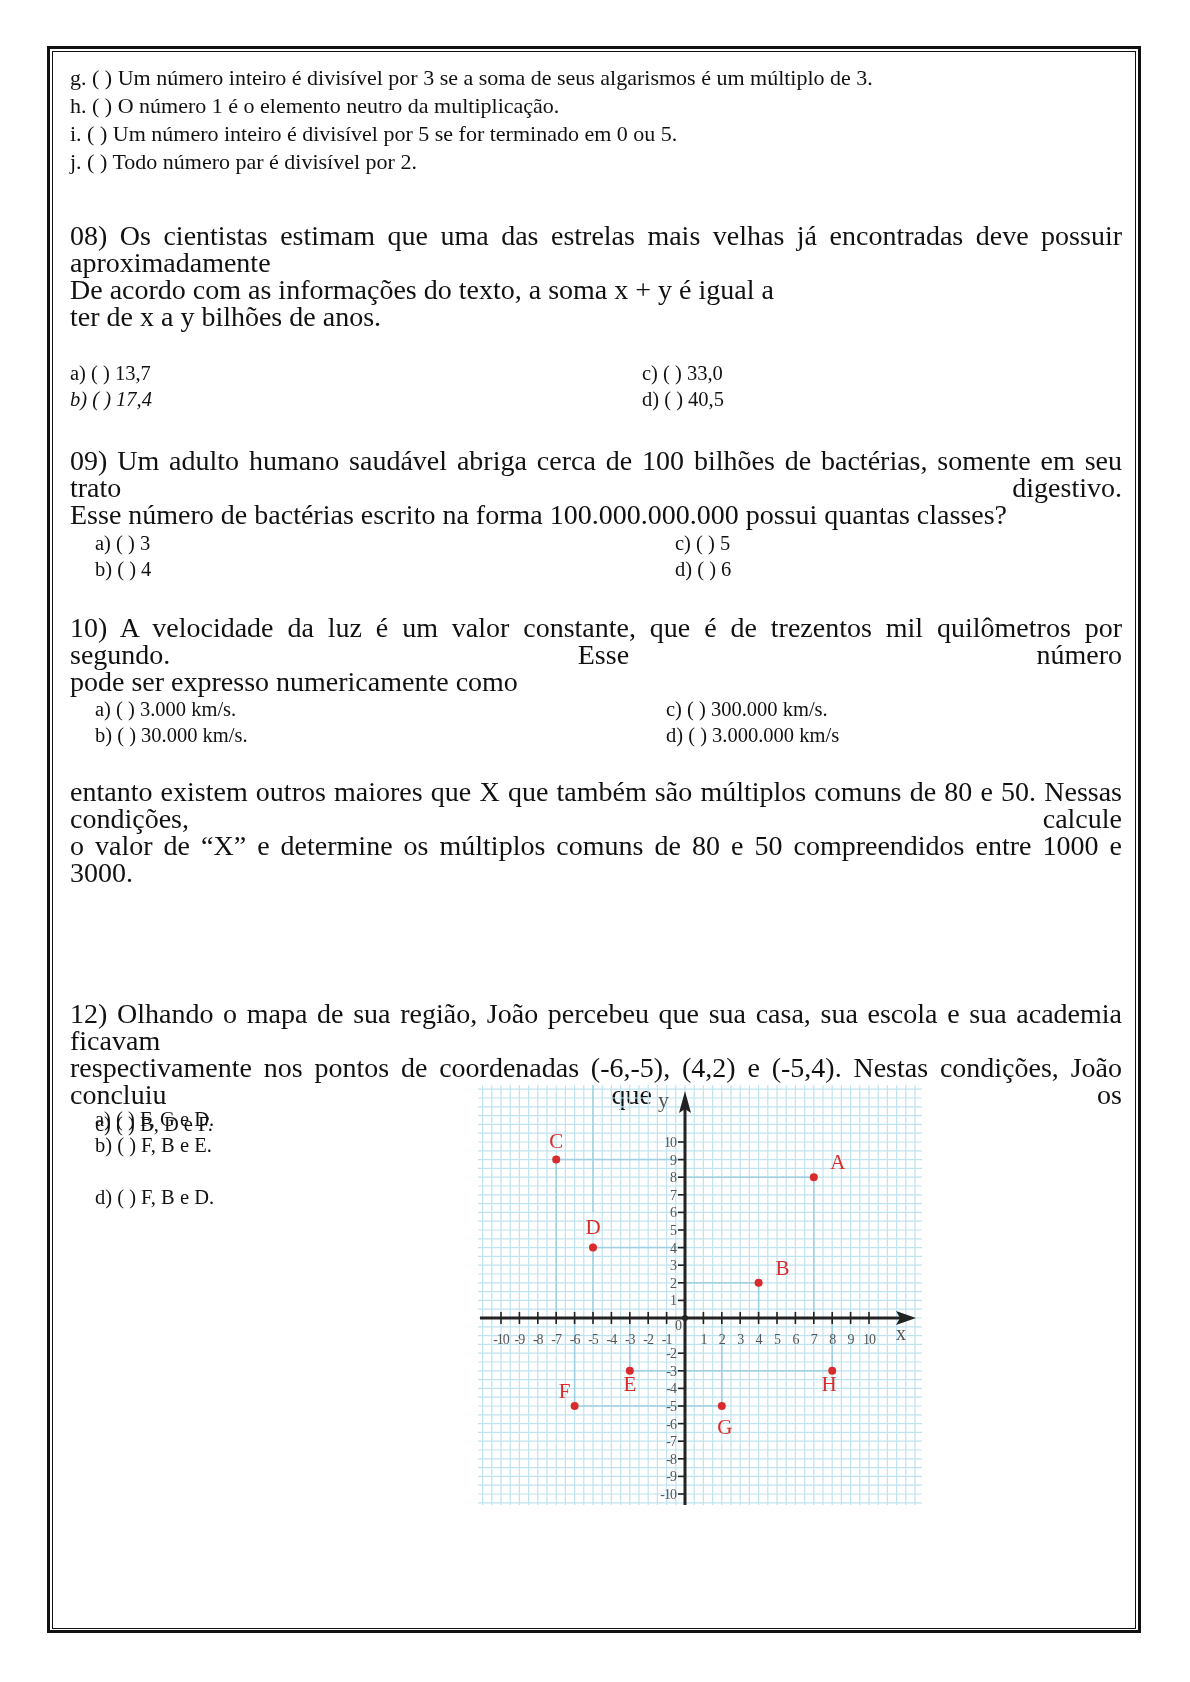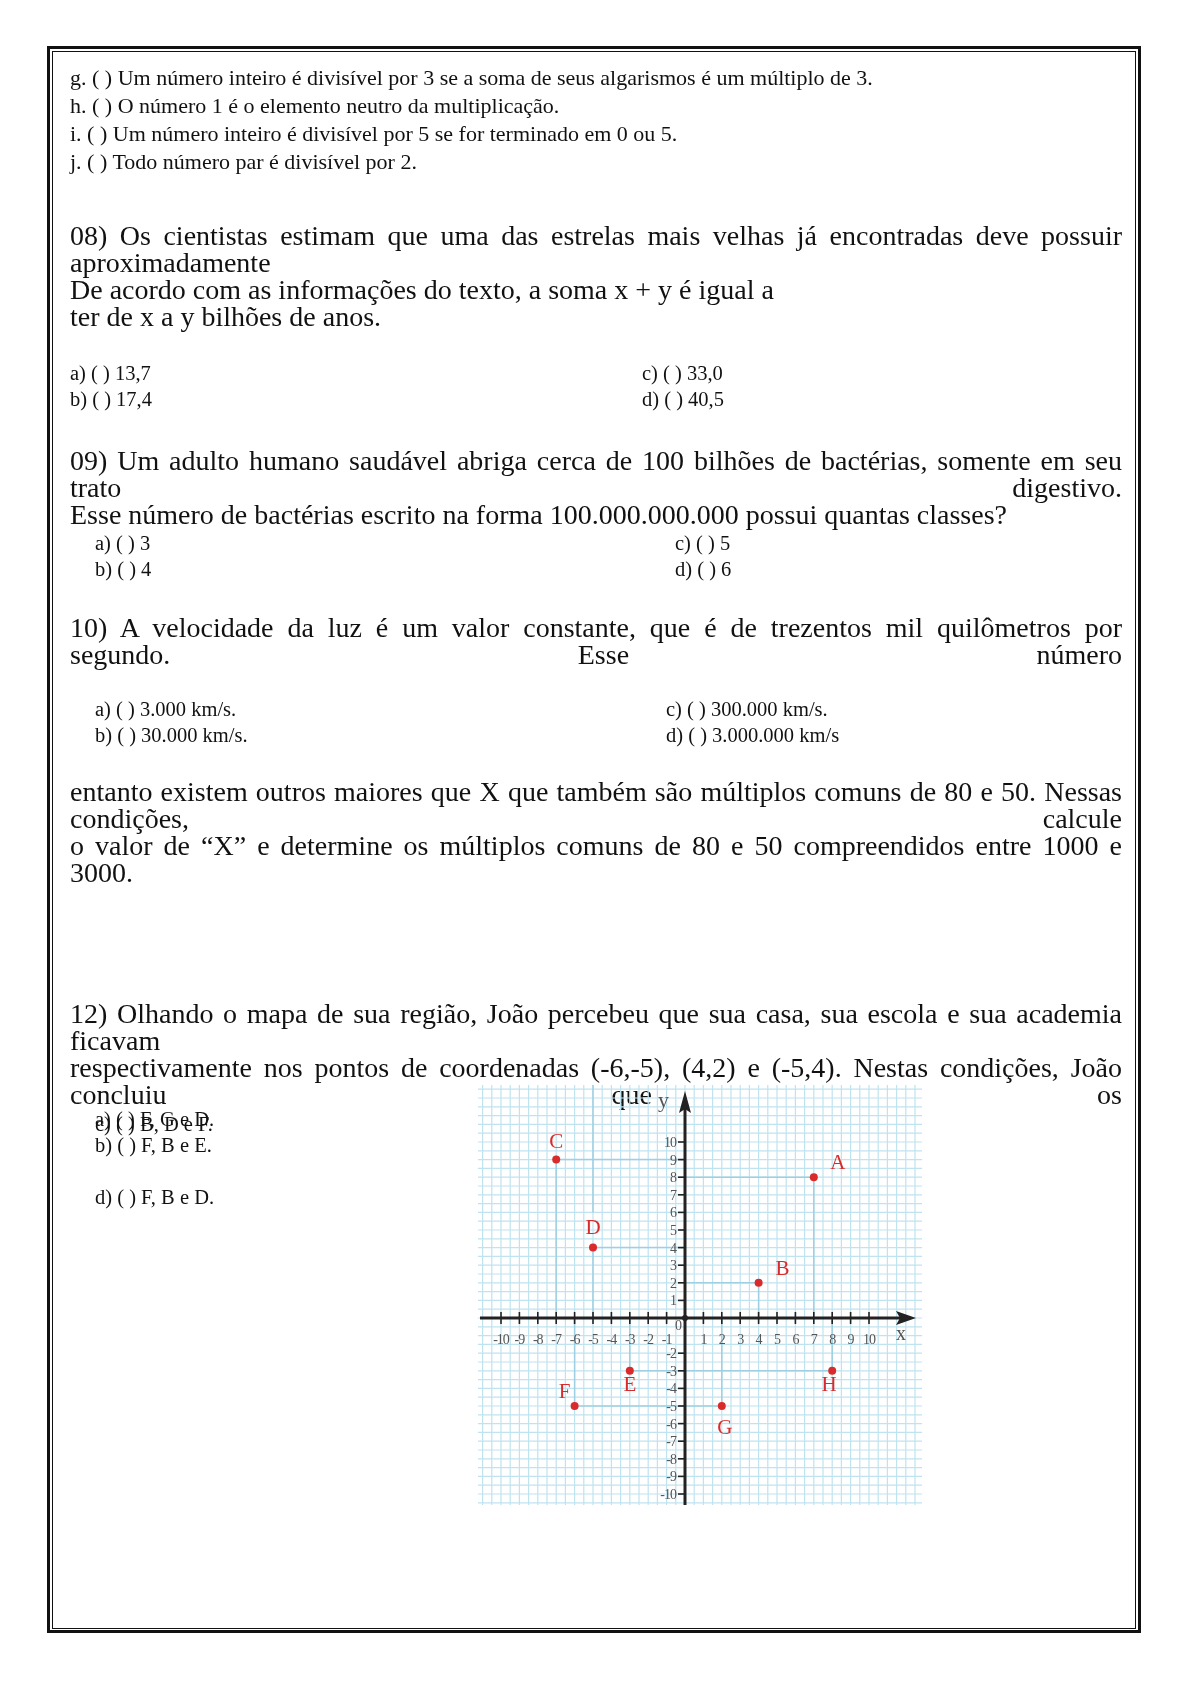--- a/index.html
+++ b/index.html
@@ -40,35 +40,36 @@
   <span>j. (  )</span>
   <span>Todo número par é divisível por 2.</span>
 </div>
 
 <div class="para" style="top:222px;">
   <span class="ln">08) Os cientistas estimam que uma das estrelas mais velhas já encontradas deve possuir aproximadamente</span>
   <span class="ln last">De acordo com as informações do texto, a soma x + y é igual a</span>
   <span class="ln last">ter de x a y bilhões de anos.</span>
 </div>
 <div class="opt" style="left:70px; top:360px;"><span>a) (   )</span> <span>13,7</span></div>
-<div class="opt" style="left:70px; top:386px;"><span>b) (   )</span> <span>17,4</span></div>
+<div class="opt" style="left:70px; top:386px;font-style:italic;"><span>b) (   )</span> <span>17,4</span></div>
 <div class="opt" style="left:642px; top:360px;"><span>c) (   )</span> <span>33,0</span></div>
 <div class="opt" style="left:642px; top:386px;"><span>d) (   )</span> <span>40,5</span></div>
 
 <div class="para" style="top:447px;">
   <span class="ln">09) Um adulto humano saudável abriga cerca de 100 bilhões de bactérias, somente em seu trato digestivo.</span>
   <span class="ln last">Esse número de bactérias escrito na forma 100.000.000.000 possui quantas classes?</span>
 </div>
 <div class="opt" style="left:95px; top:530px;"><span>a)  (   )</span> <span>3</span></div>
 <div class="opt" style="left:95px; top:556px;"><span>b)  (   )</span> <span>4</span></div>
 <div class="opt" style="left:675px; top:530px;"><span>c)  (   )</span> <span>5</span></div>
 <div class="opt" style="left:675px; top:556px;"><span>d)  (   )</span> <span>6</span></div>
 
 <div class="para" style="top:614px;">
   <span class="ln">10) A velocidade da luz é um valor constante, que é de trezentos mil quilômetros por segundo. Esse número</span>
+  <span class="ln last">pode ser expresso numericamente como</span>
 </div>
 <div class="opt" style="left:95px; top:696px;"><span>a)  (   )</span> <span>3.000 km/s.</span></div>
 <div class="opt" style="left:95px; top:722px;"><span>b)  (   )</span> <span>30.000 km/s.</span></div>
 <div class="opt" style="left:666px; top:696px;"><span>c)  (   )</span> <span>300.000 km/s.</span></div>
 <div class="opt" style="left:666px; top:722px;"><span>d)  (   )</span> <span>3.000.000 km/s</span></div>
 
 <div class="para" style="top:778px;">
   <span class="ln">entanto existem outros maiores que X que também são múltiplos comuns de 80 e 50. Nessas condições, calcule</span>
   <span class="ln last">o valor de “X” e determine os múltiplos comuns de 80 e 50 compreendidos entre 1000 e 3000.</span>
 </div>

